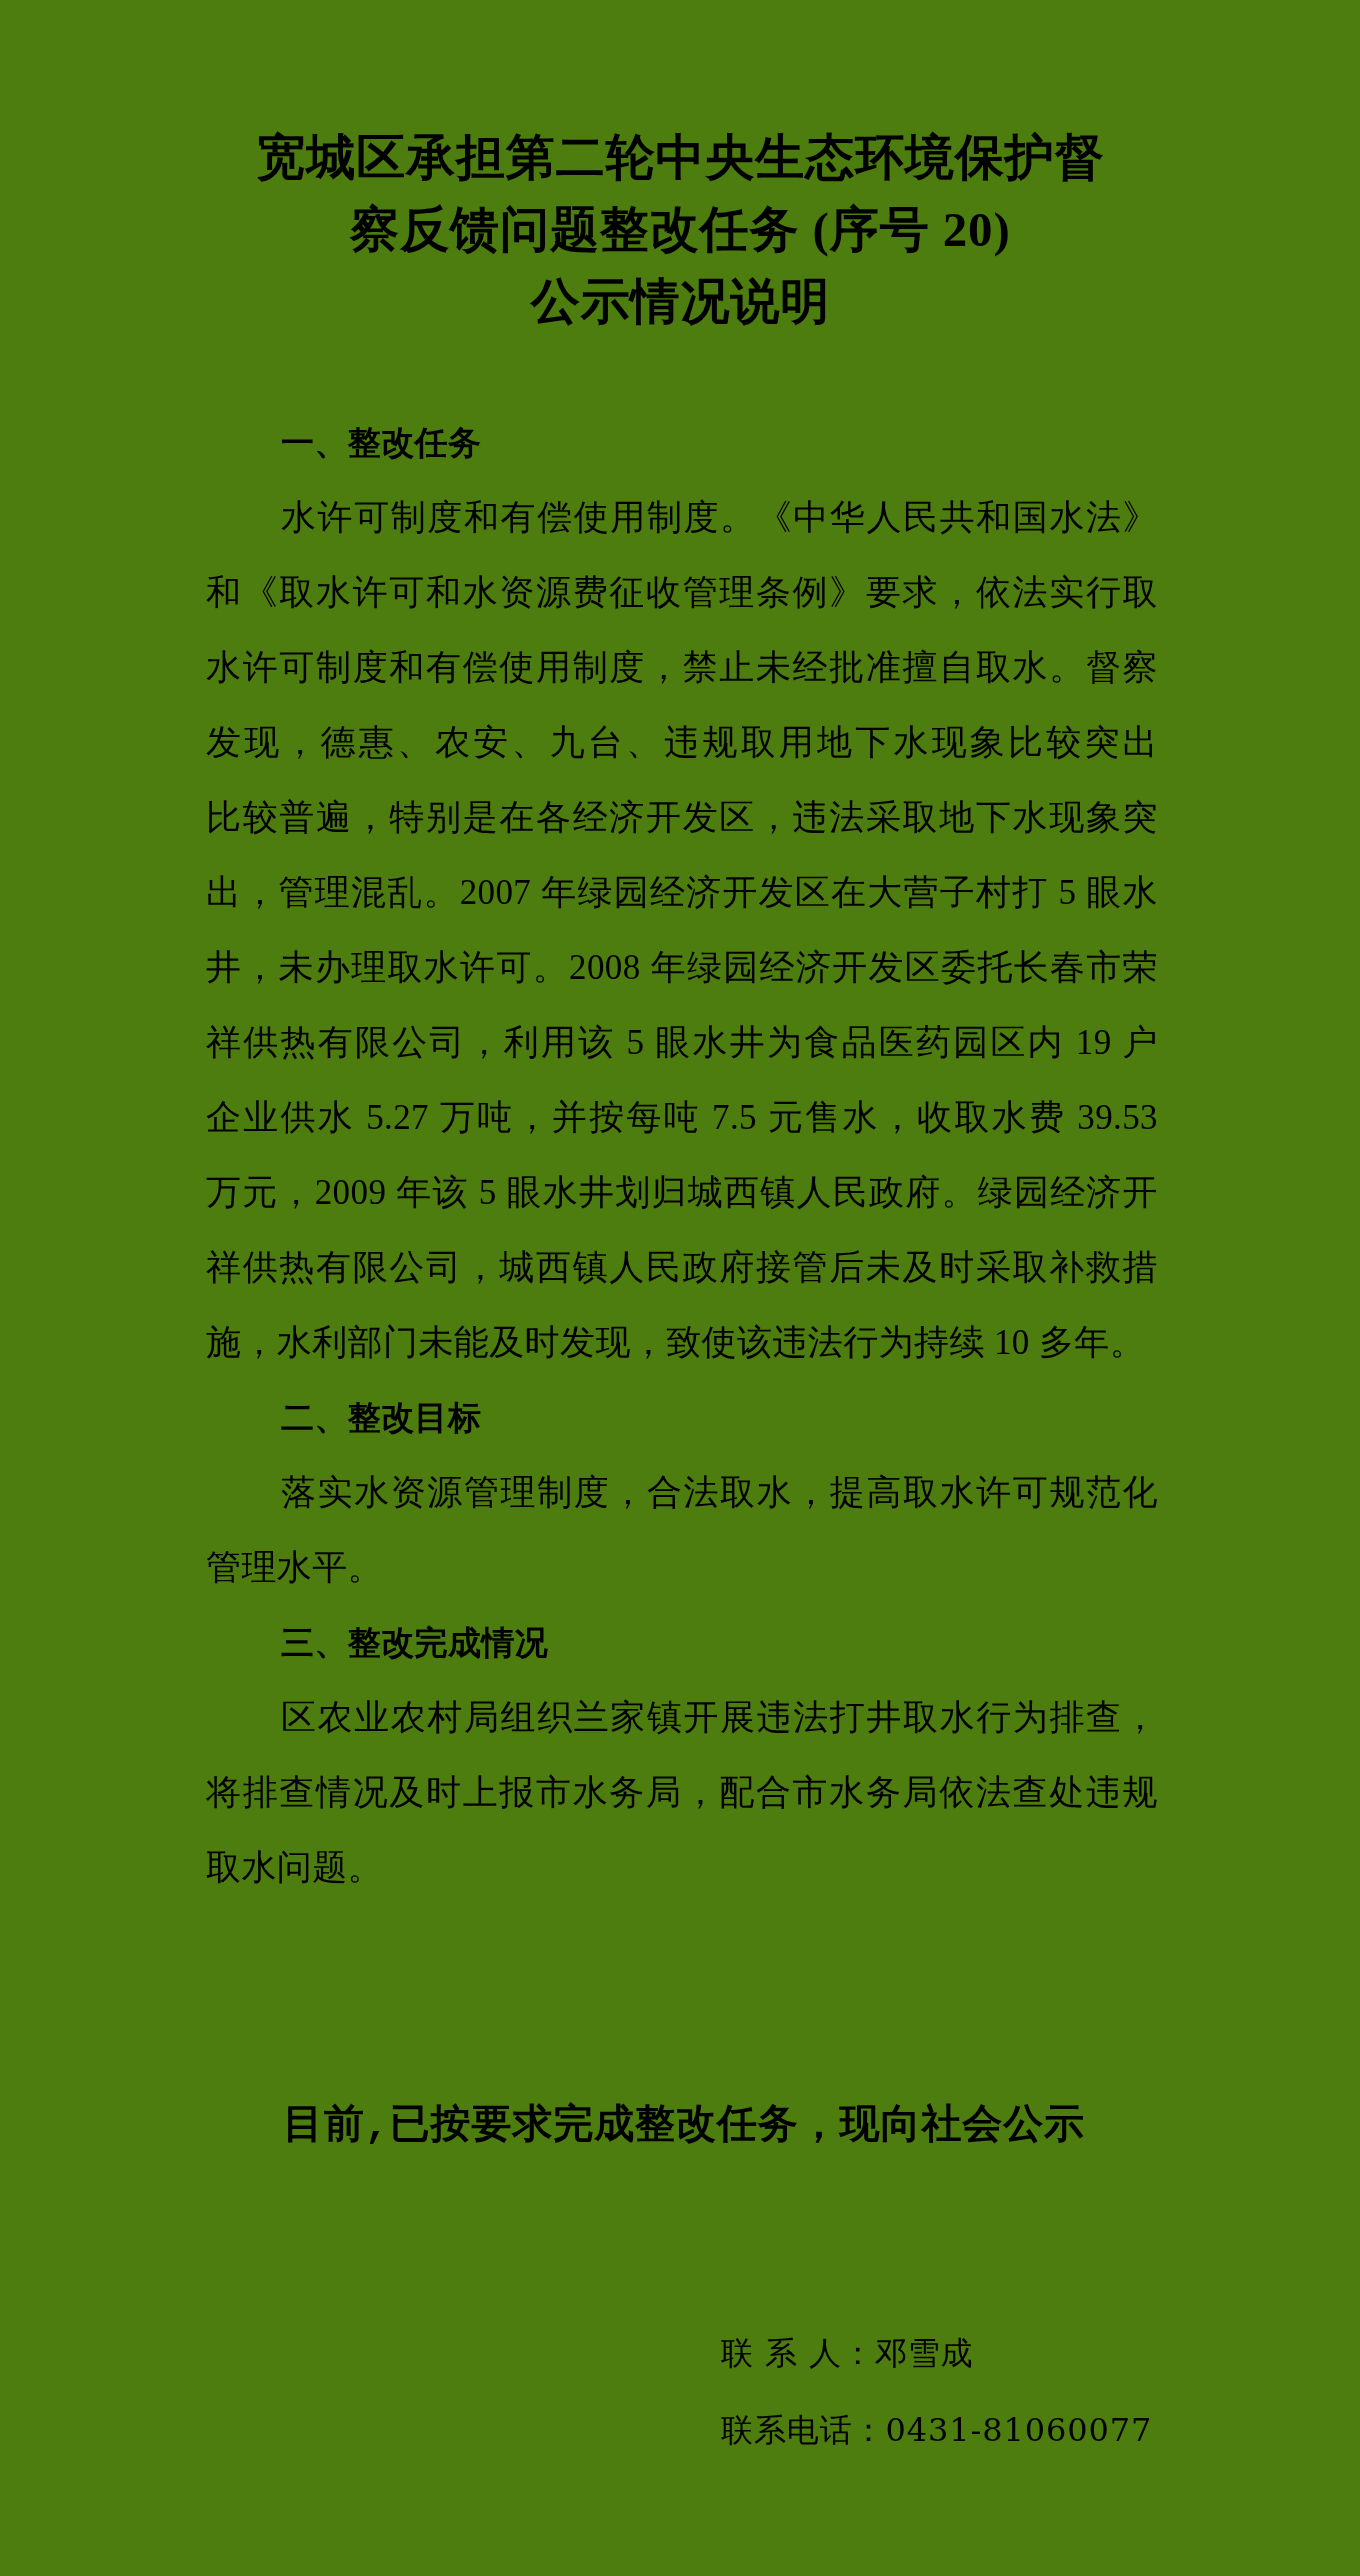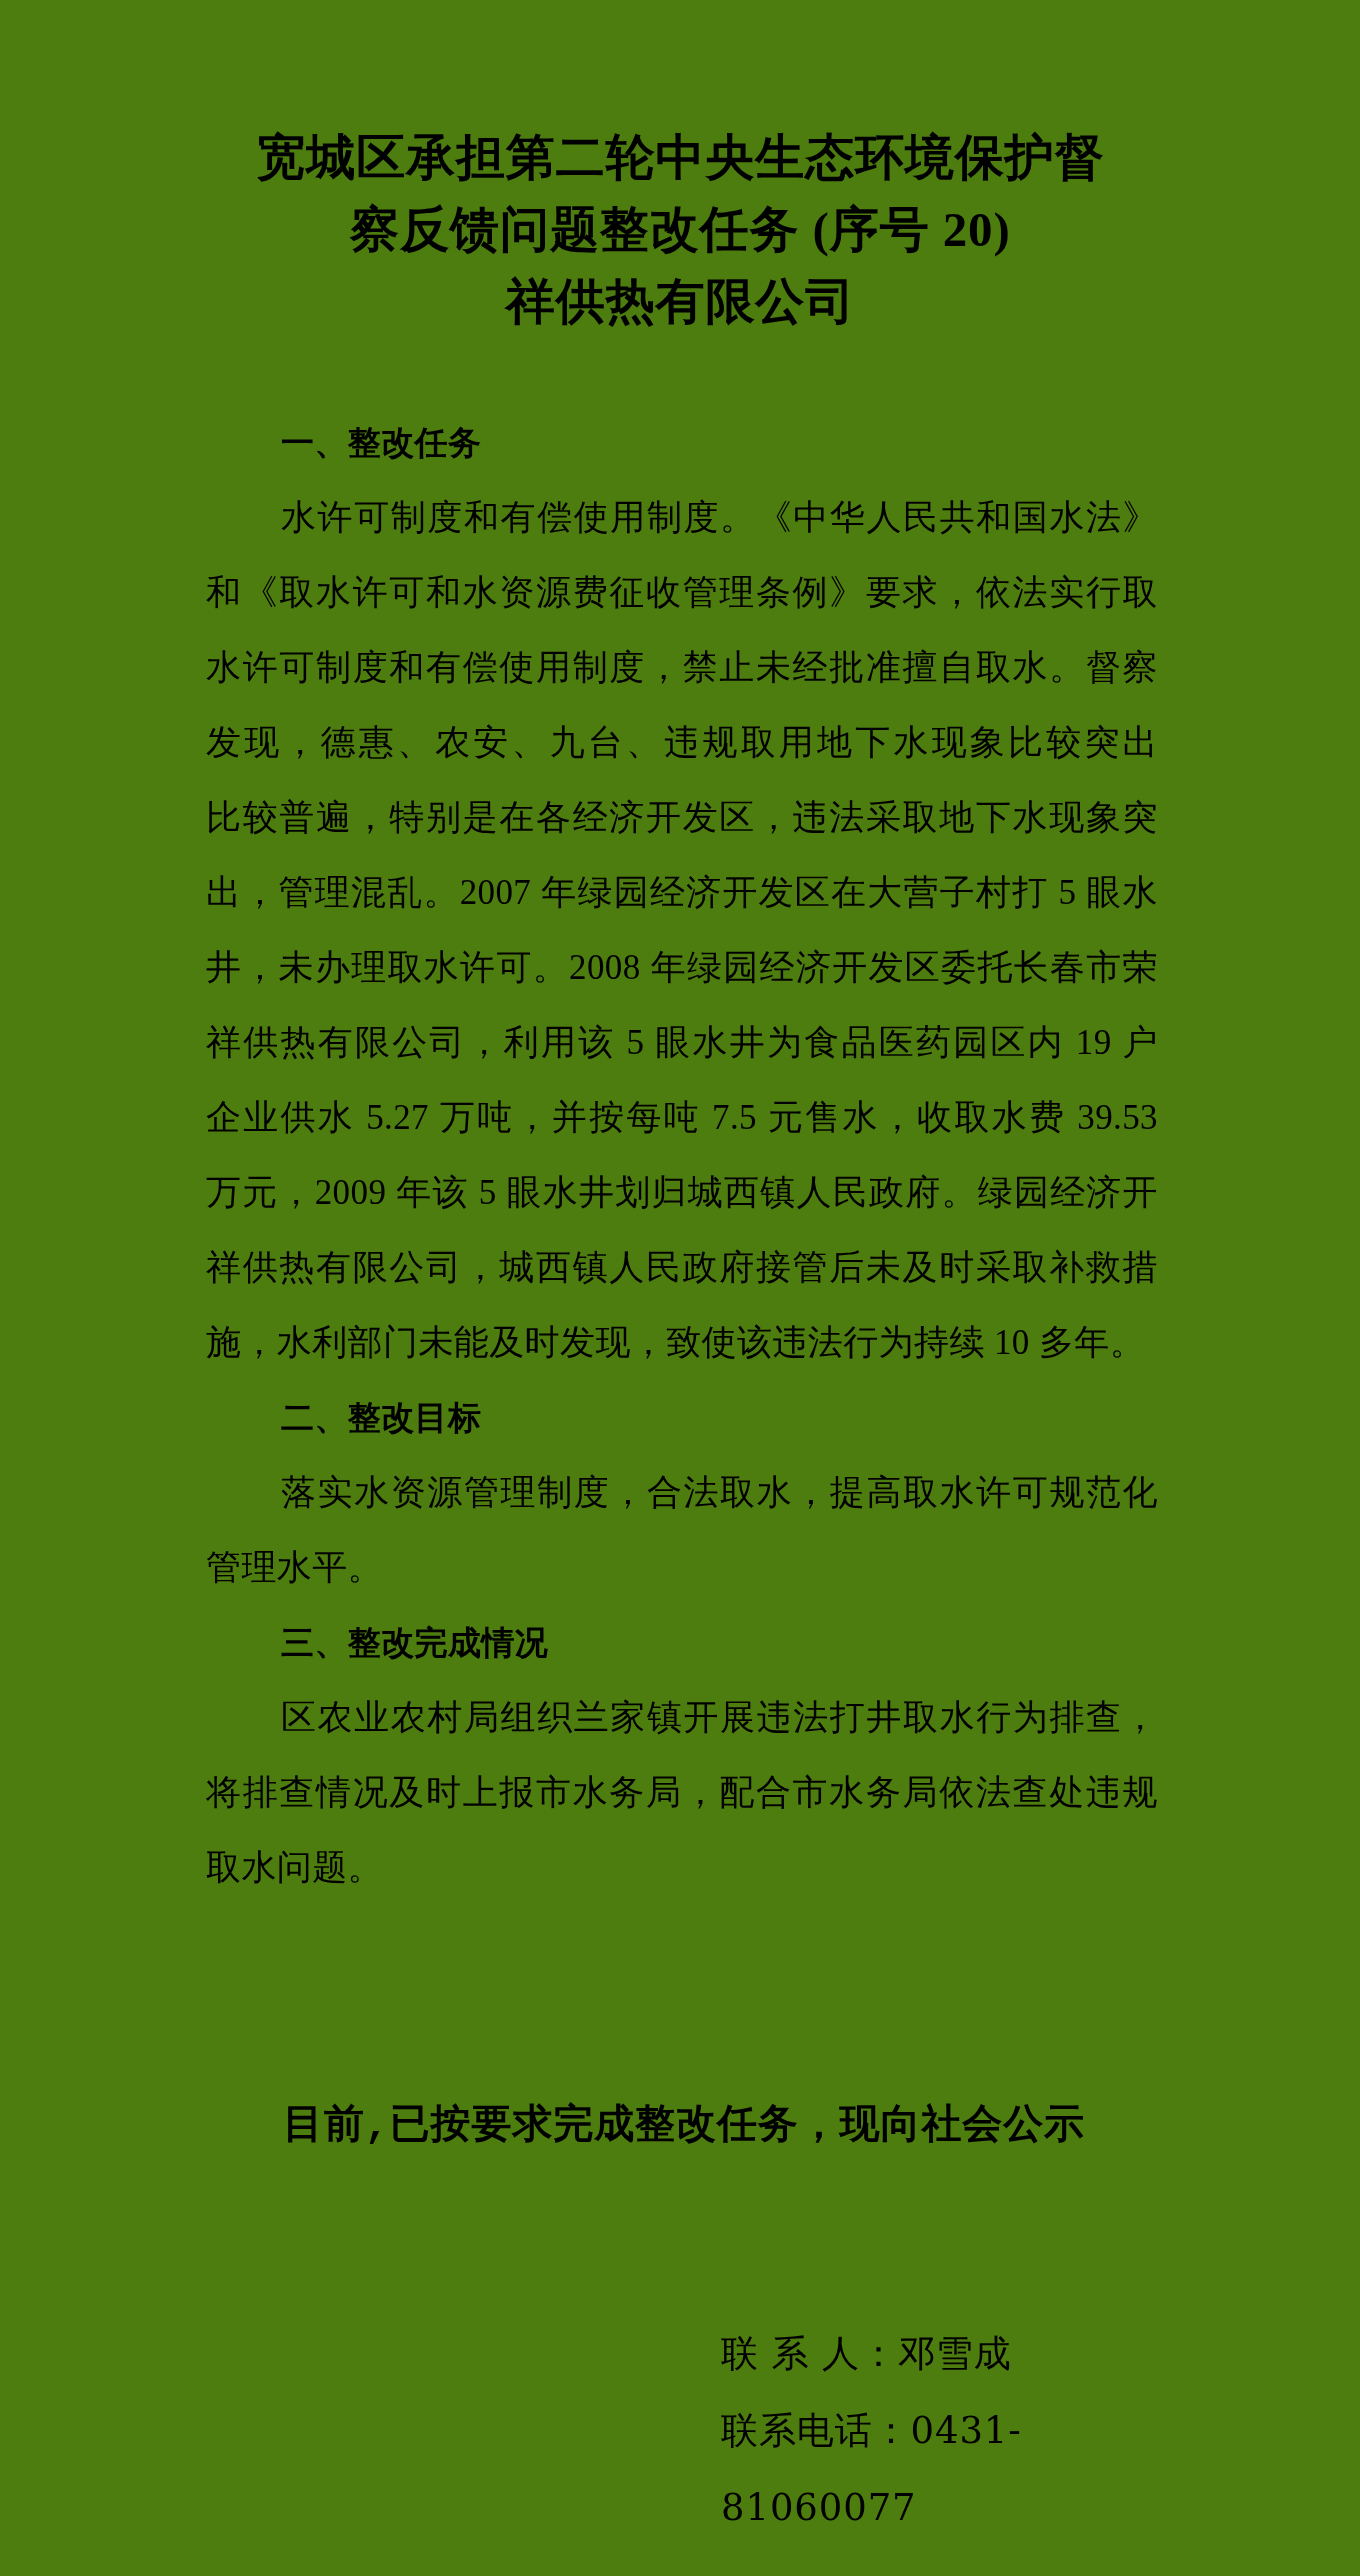--- a/index.html
+++ b/index.html
@@ -79,37 +79,37 @@
     line-height: 75px;
     height: 75px;
     text-indent: 77px;
     letter-spacing: 0.9px;
   }
   
   .contact {
     margin-top: 151px;
     padding-left: 515px;
     font-family: "DejaVu Serif", serif;
-    font-size: 37px;
+    font-size: 32px;
   }
   .contact .c-line {
     line-height: 77px;
     height: 77px;
     letter-spacing: 0.9px;
   }
 </style>
 </head>
 <body>
 
 <div class="page">
 
   <div class="title">
     <div class="t-line">宽城区承担第二轮中央生态环境保护督</div>
     <div class="t-line">察反馈问题整改任务 (序号 20)</div>
-    <div class="t-line">祥供热有限公司</div>
+    <div class="t-line">公示情况说明</div>
   </div>
 
   <div class="content">
 
     <div class="line heading indent">一、整改任务</div>
 
     <div class="line st j indent">水许可制度和有偿使用制度。《中华人民共和国水法》</div>
     <div class="line st j">和《取水许可和水资源费征收管理条例》要求，依法实行取</div>
     <div class="line st j">水许可制度和有偿使用制度，禁止未经批准擅自取水。督察</div>
     <div class="line st j">发现，德惠、农安、九台、违规取用地下水现象比较突出</div>

